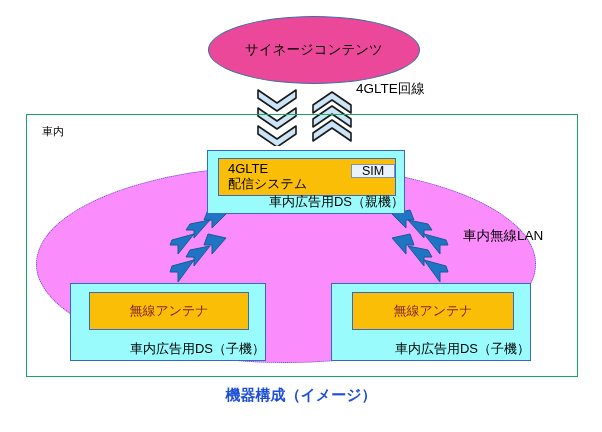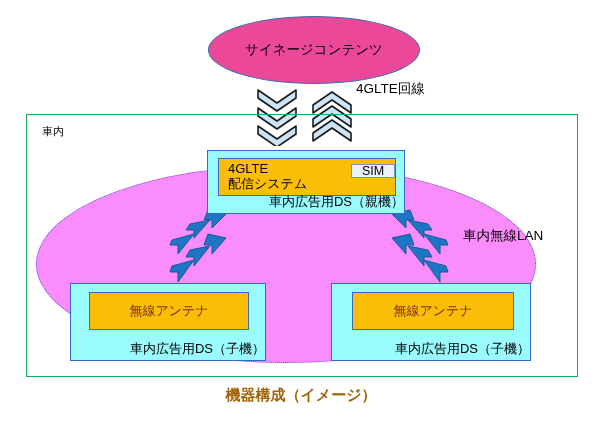--- a/index.html
+++ b/index.html
@@ -208,21 +208,21 @@
 
   
   .figure-caption {
     position: absolute;
     left: 0;
     right: 0;
     top: 386px;
     text-align: center;
     font-size: 15px;
     font-weight: bold;
-    color: #a16207;
+    color: #1d4ed8;
   }
 </style>
 </head>
 <body>
 
 <div id="canvas">
 
   <div class="system-ellipse">
     <span>サイネージコンテンツ</span>
   </div>

